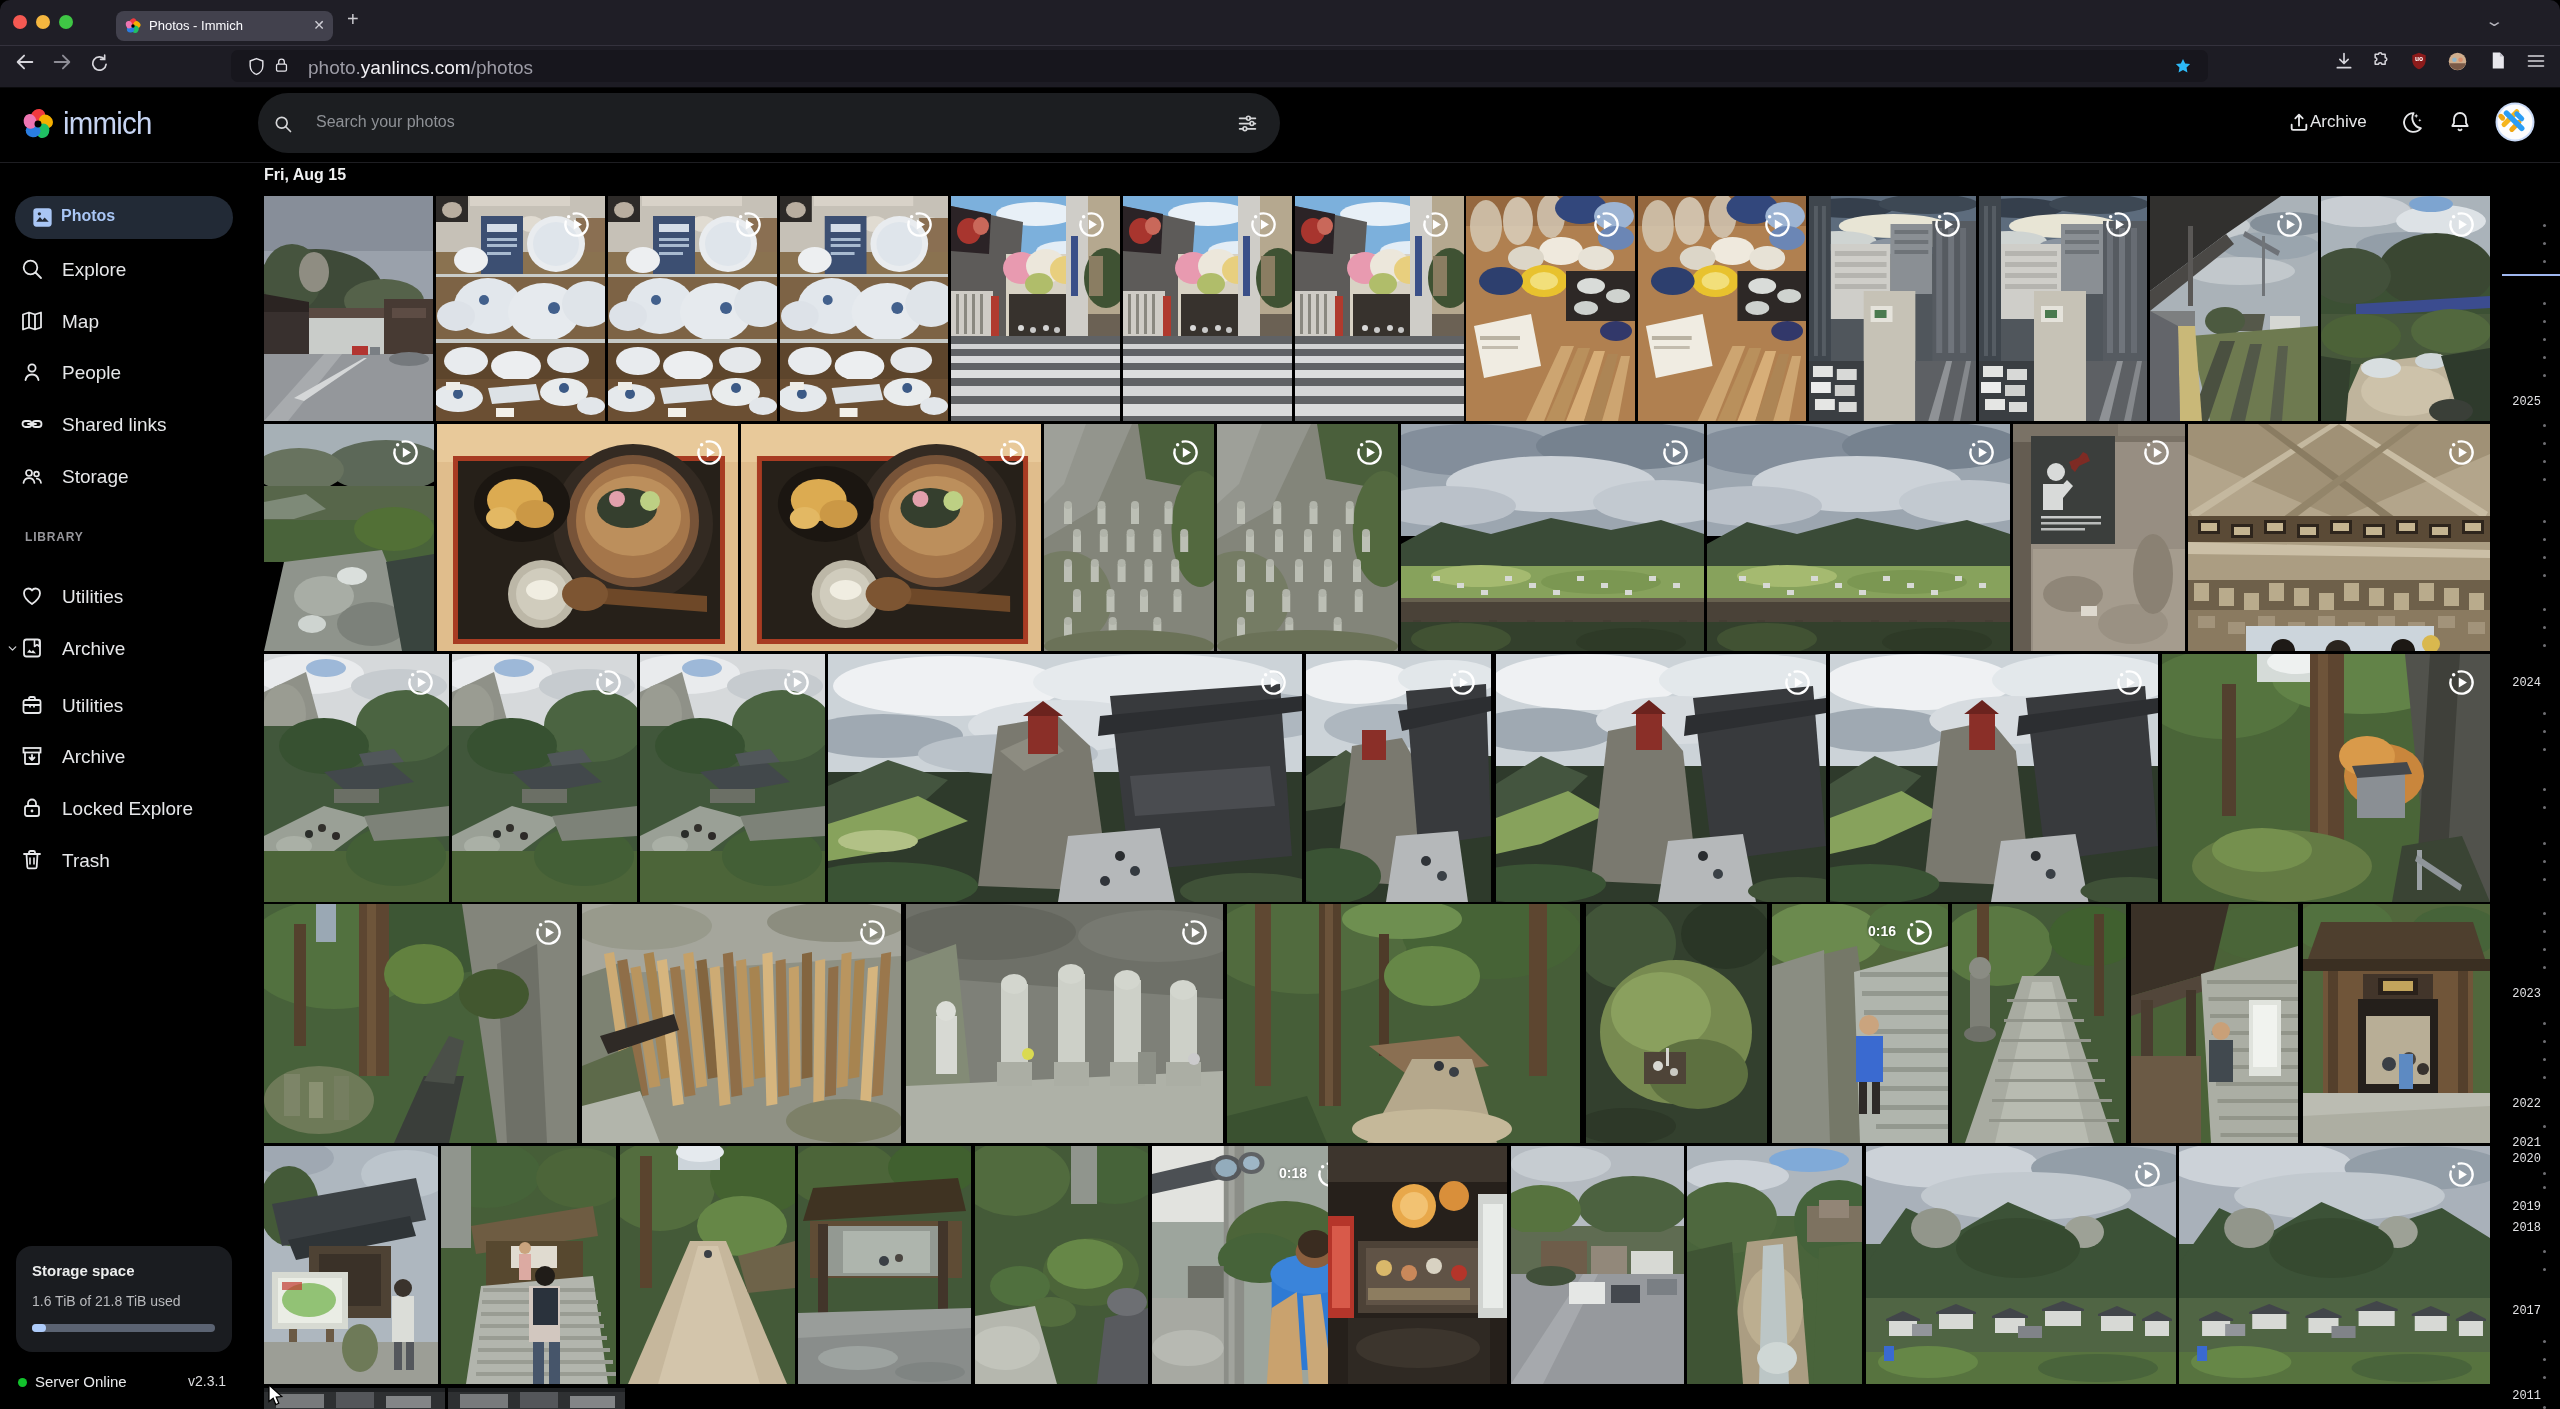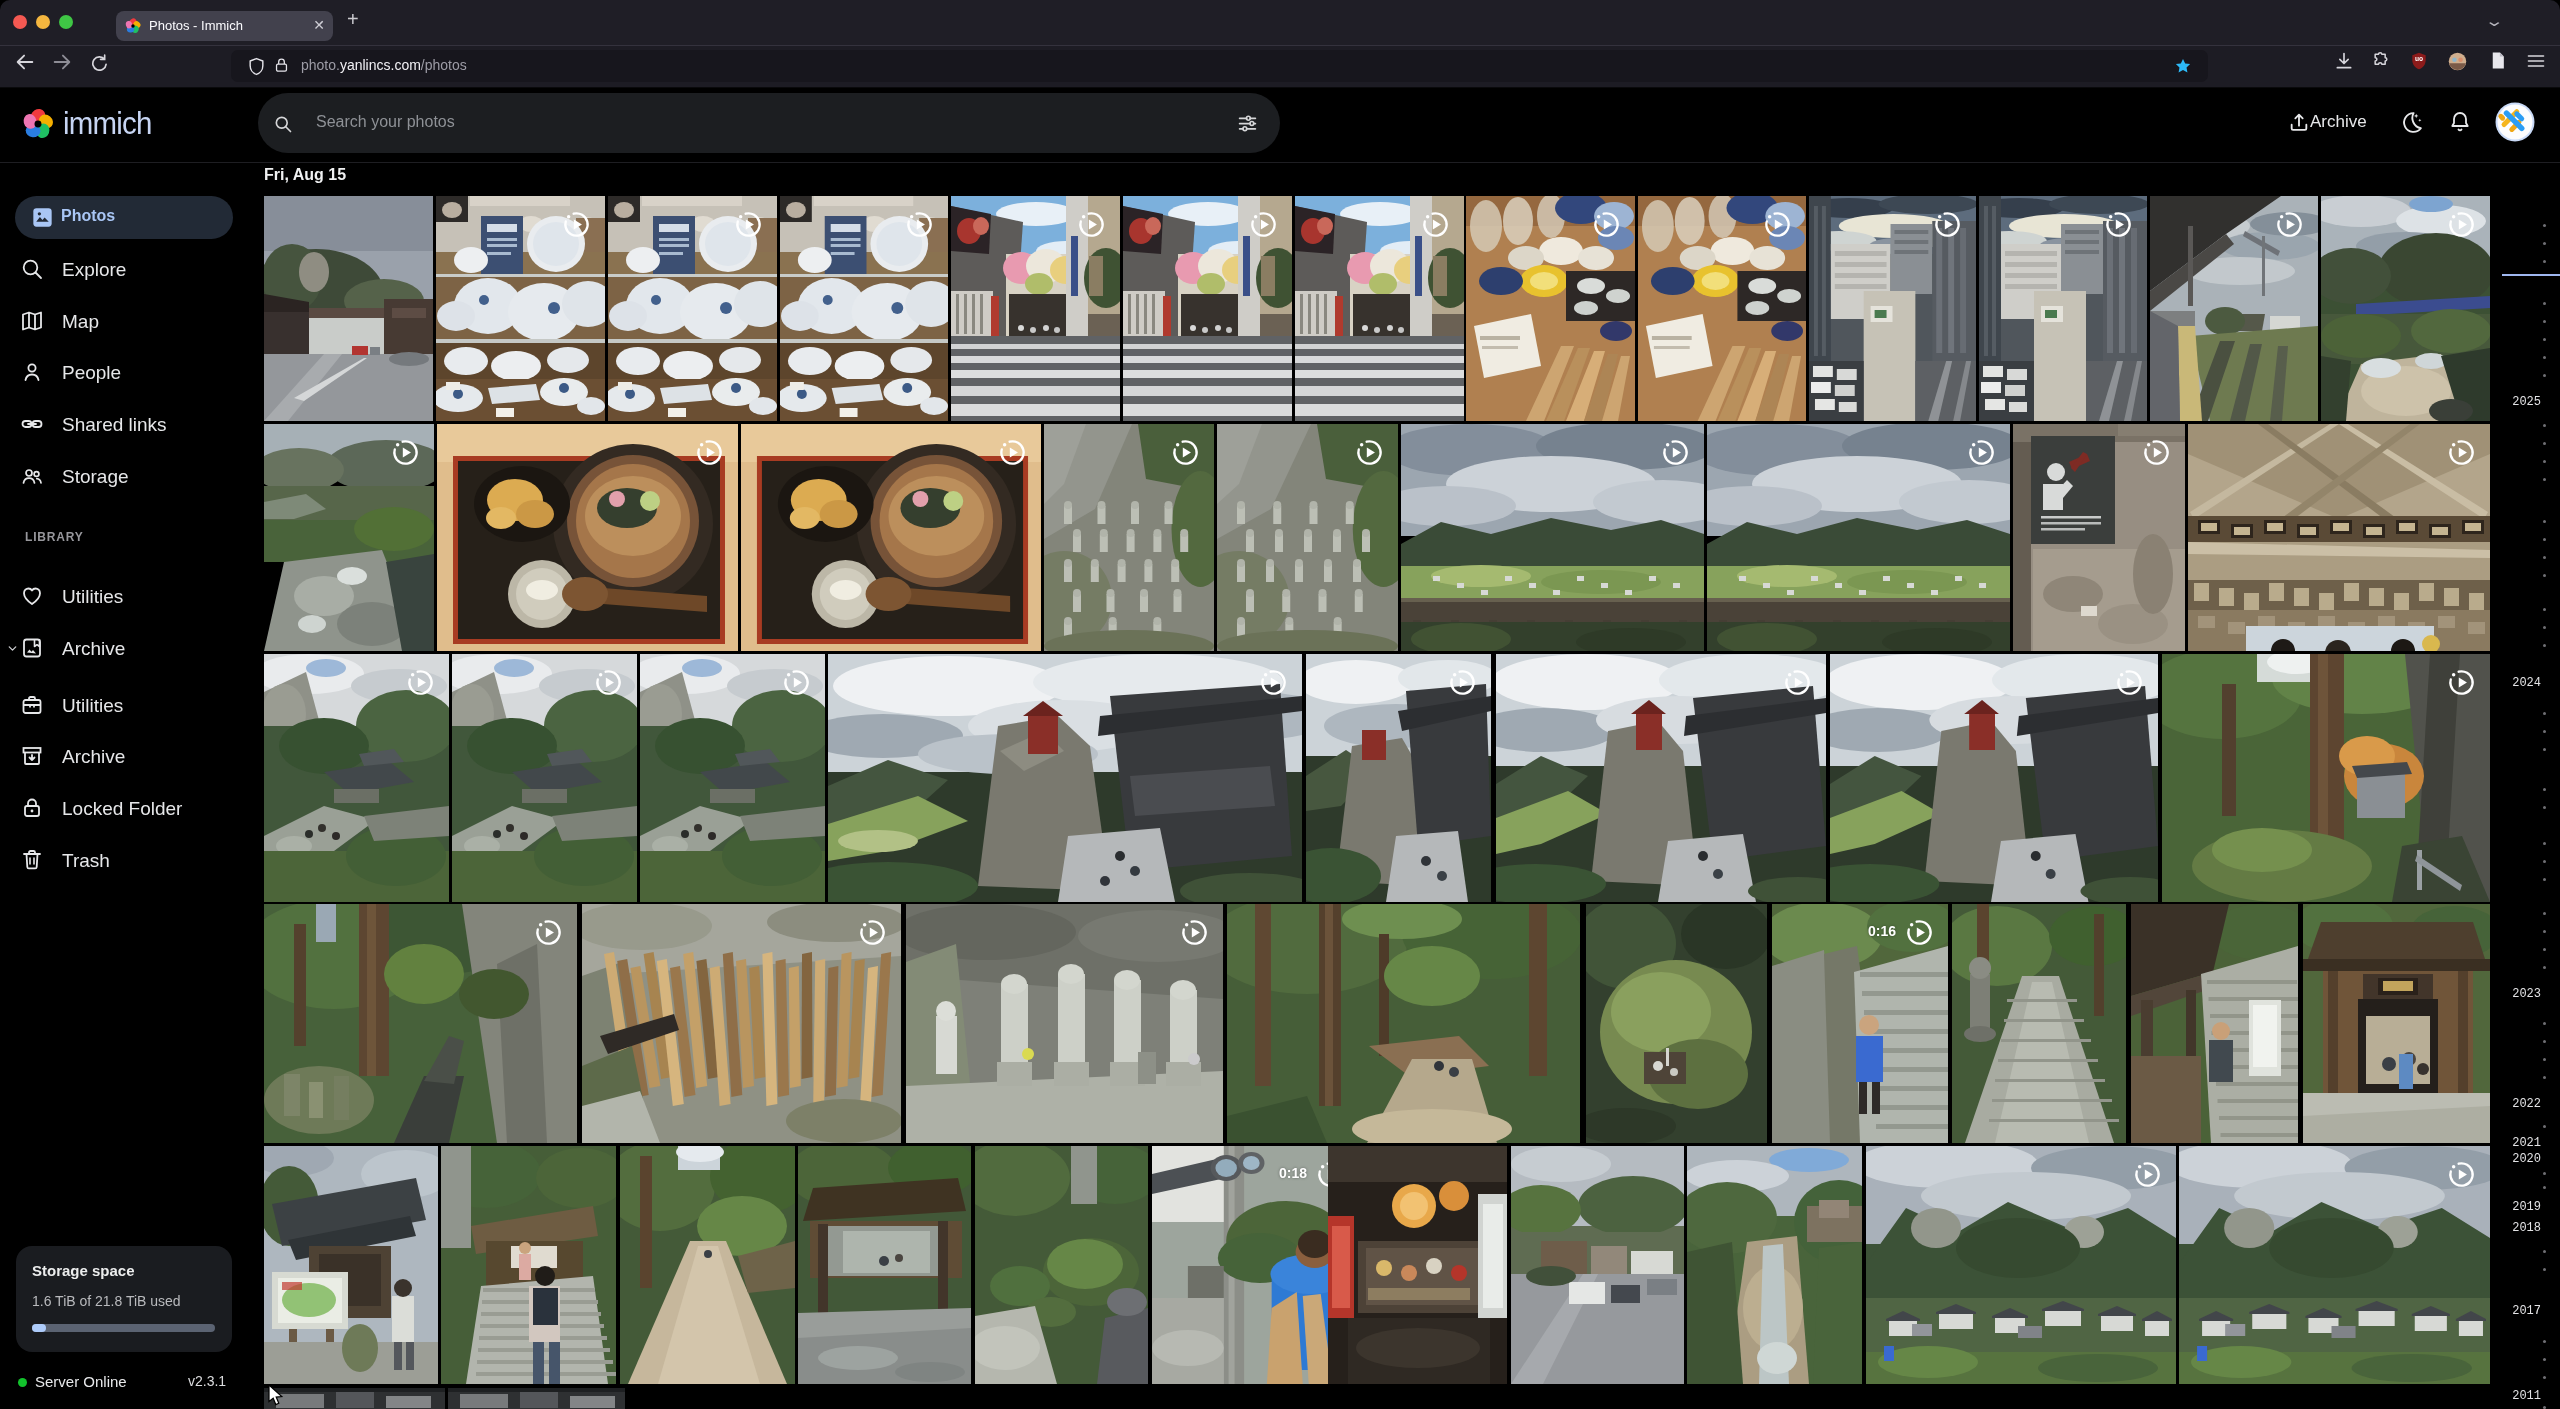--- a/index.html
+++ b/index.html
@@ -11,21 +11,21 @@
 #chrome-bottom{position:absolute;left:0;top:87px;width:2560px;height:2px;background:#0a0a0c}
 .tl{position:absolute;top:15px;width:14px;height:14px;border-radius:50%}
 #tab{position:absolute;left:116px;top:11px;width:217px;height:30px;background:#42414d;border-radius:8px}
 #tab .fav{position:absolute;left:8px;top:6px}
 #tab .ttl{position:absolute;left:33px;top:7px;font-size:13px;color:#fbfbfe}
 #tab .cls{position:absolute;right:8px;top:6px;font-size:14px;color:#cfced6}
 #newtab{position:absolute;left:347px;top:8px;font-size:20px;color:#cbcacf;font-weight:400}
 #chevtop{position:absolute;left:2488px;top:12px;font-size:15px;color:#b6b5bd;transform:scaleX(1.6)}
 .navic{position:absolute;top:51px;color:#d7d6dc;font-size:19px}
 #urlfield{position:absolute;left:231px;top:50px;width:1977px;height:32px;background:#17161d;border-radius:7px}
-#urltxt{position:absolute;left:70px;top:7px;font-size:14px;color:#9d9ca6}
+#urltxt{position:absolute;left:77px;top:7px;font-size:19px;color:#9d9ca6}
 #urltxt b{color:#f2f1f5;font-weight:400}
 #star{position:absolute;right:16px;top:7px}
 
 #apphdr{position:absolute;left:0;top:88px;width:2560px;height:75px;background:#000;border-bottom:1px solid #1e1e22}
 #logotxt{position:absolute;left:63px;top:106px;font-size:31px;font-weight:500;color:#c7d5f3;letter-spacing:-0.8px;transform:scaleX(.95);transform-origin:left}
 #search{position:absolute;left:258px;top:93px;width:1022px;height:60px;background:#1c1e21;border-radius:30px}
 #search .ph{position:absolute;left:58px;top:20px;font-size:16px;color:#8e9196}
 #uplbl{position:absolute;left:2310px;top:112px;font-size:17px;color:#e7e8ea}
 
 #side{position:absolute;left:0;top:163px;width:255px;height:1246px;background:#000}
@@ -224,21 +224,21 @@
       <rect x="3.5" y="4" width="17" height="4.5" stroke="#e6e7e9" stroke-width="1.8" fill="none"></rect>
       <path d="M5 8.5V19a1 1 0 0 0 1 1h12a1 1 0 0 0 1-1V8.5" stroke="#e6e7e9" stroke-width="1.8" fill="none"></path>
       <path d="M12 11v5M9.5 13.5l2.5 2.5 2.5-2.5" stroke="#e6e7e9" stroke-width="1.8" fill="none" stroke-linecap="round" stroke-linejoin="round"></path>
     </svg>
     <div class="nav" style="top:746px">Archive</div>
     <svg class="navi" style="top:796px" width="24" height="24" viewBox="0 0 24 24">
       <rect x="5" y="10" width="14" height="10" rx="2" stroke="#e6e7e9" stroke-width="1.8" fill="none"></rect>
       <path d="M8 10V7.5a4 4 0 0 1 8 0V10" stroke="#e6e7e9" stroke-width="1.8" fill="none"></path>
       <circle cx="12" cy="15" r="1.4" fill="#e6e7e9"></circle>
     </svg>
-    <div class="nav" style="top:798px">Locked Folder</div>
+    <div class="nav" style="top:798px">Locked Explore</div>
     <svg class="navi" style="top:848px" width="24" height="24" viewBox="0 0 24 24">
       <path d="M4 6h16M9 6V4.5A1.5 1.5 0 0 1 10.5 3h3A1.5 1.5 0 0 1 15 4.5V6M6.5 6l.8 13a1.5 1.5 0 0 0 1.5 1.4h6.4a1.5 1.5 0 0 0 1.5-1.4l.8-13" stroke="#e6e7e9" stroke-width="1.8" fill="none" stroke-linecap="round" stroke-linejoin="round"></path>
       <path d="M10 10v6M14 10v6" stroke="#e6e7e9" stroke-width="1.6" stroke-linecap="round"></path>
     </svg>
     <div class="nav" style="top:850px">Trash</div>
     <div id="liblbl">LIBRARY</div>
     <svg style="position:absolute;left:6px;top:642px" width="13" height="13" viewBox="0 0 24 24">
       <path d="M6 9l6 6 6-6" stroke="#cdced1" stroke-width="2.4" fill="none" stroke-linecap="round" stroke-linejoin="round"></path>
     </svg>
     <div id="storage">

